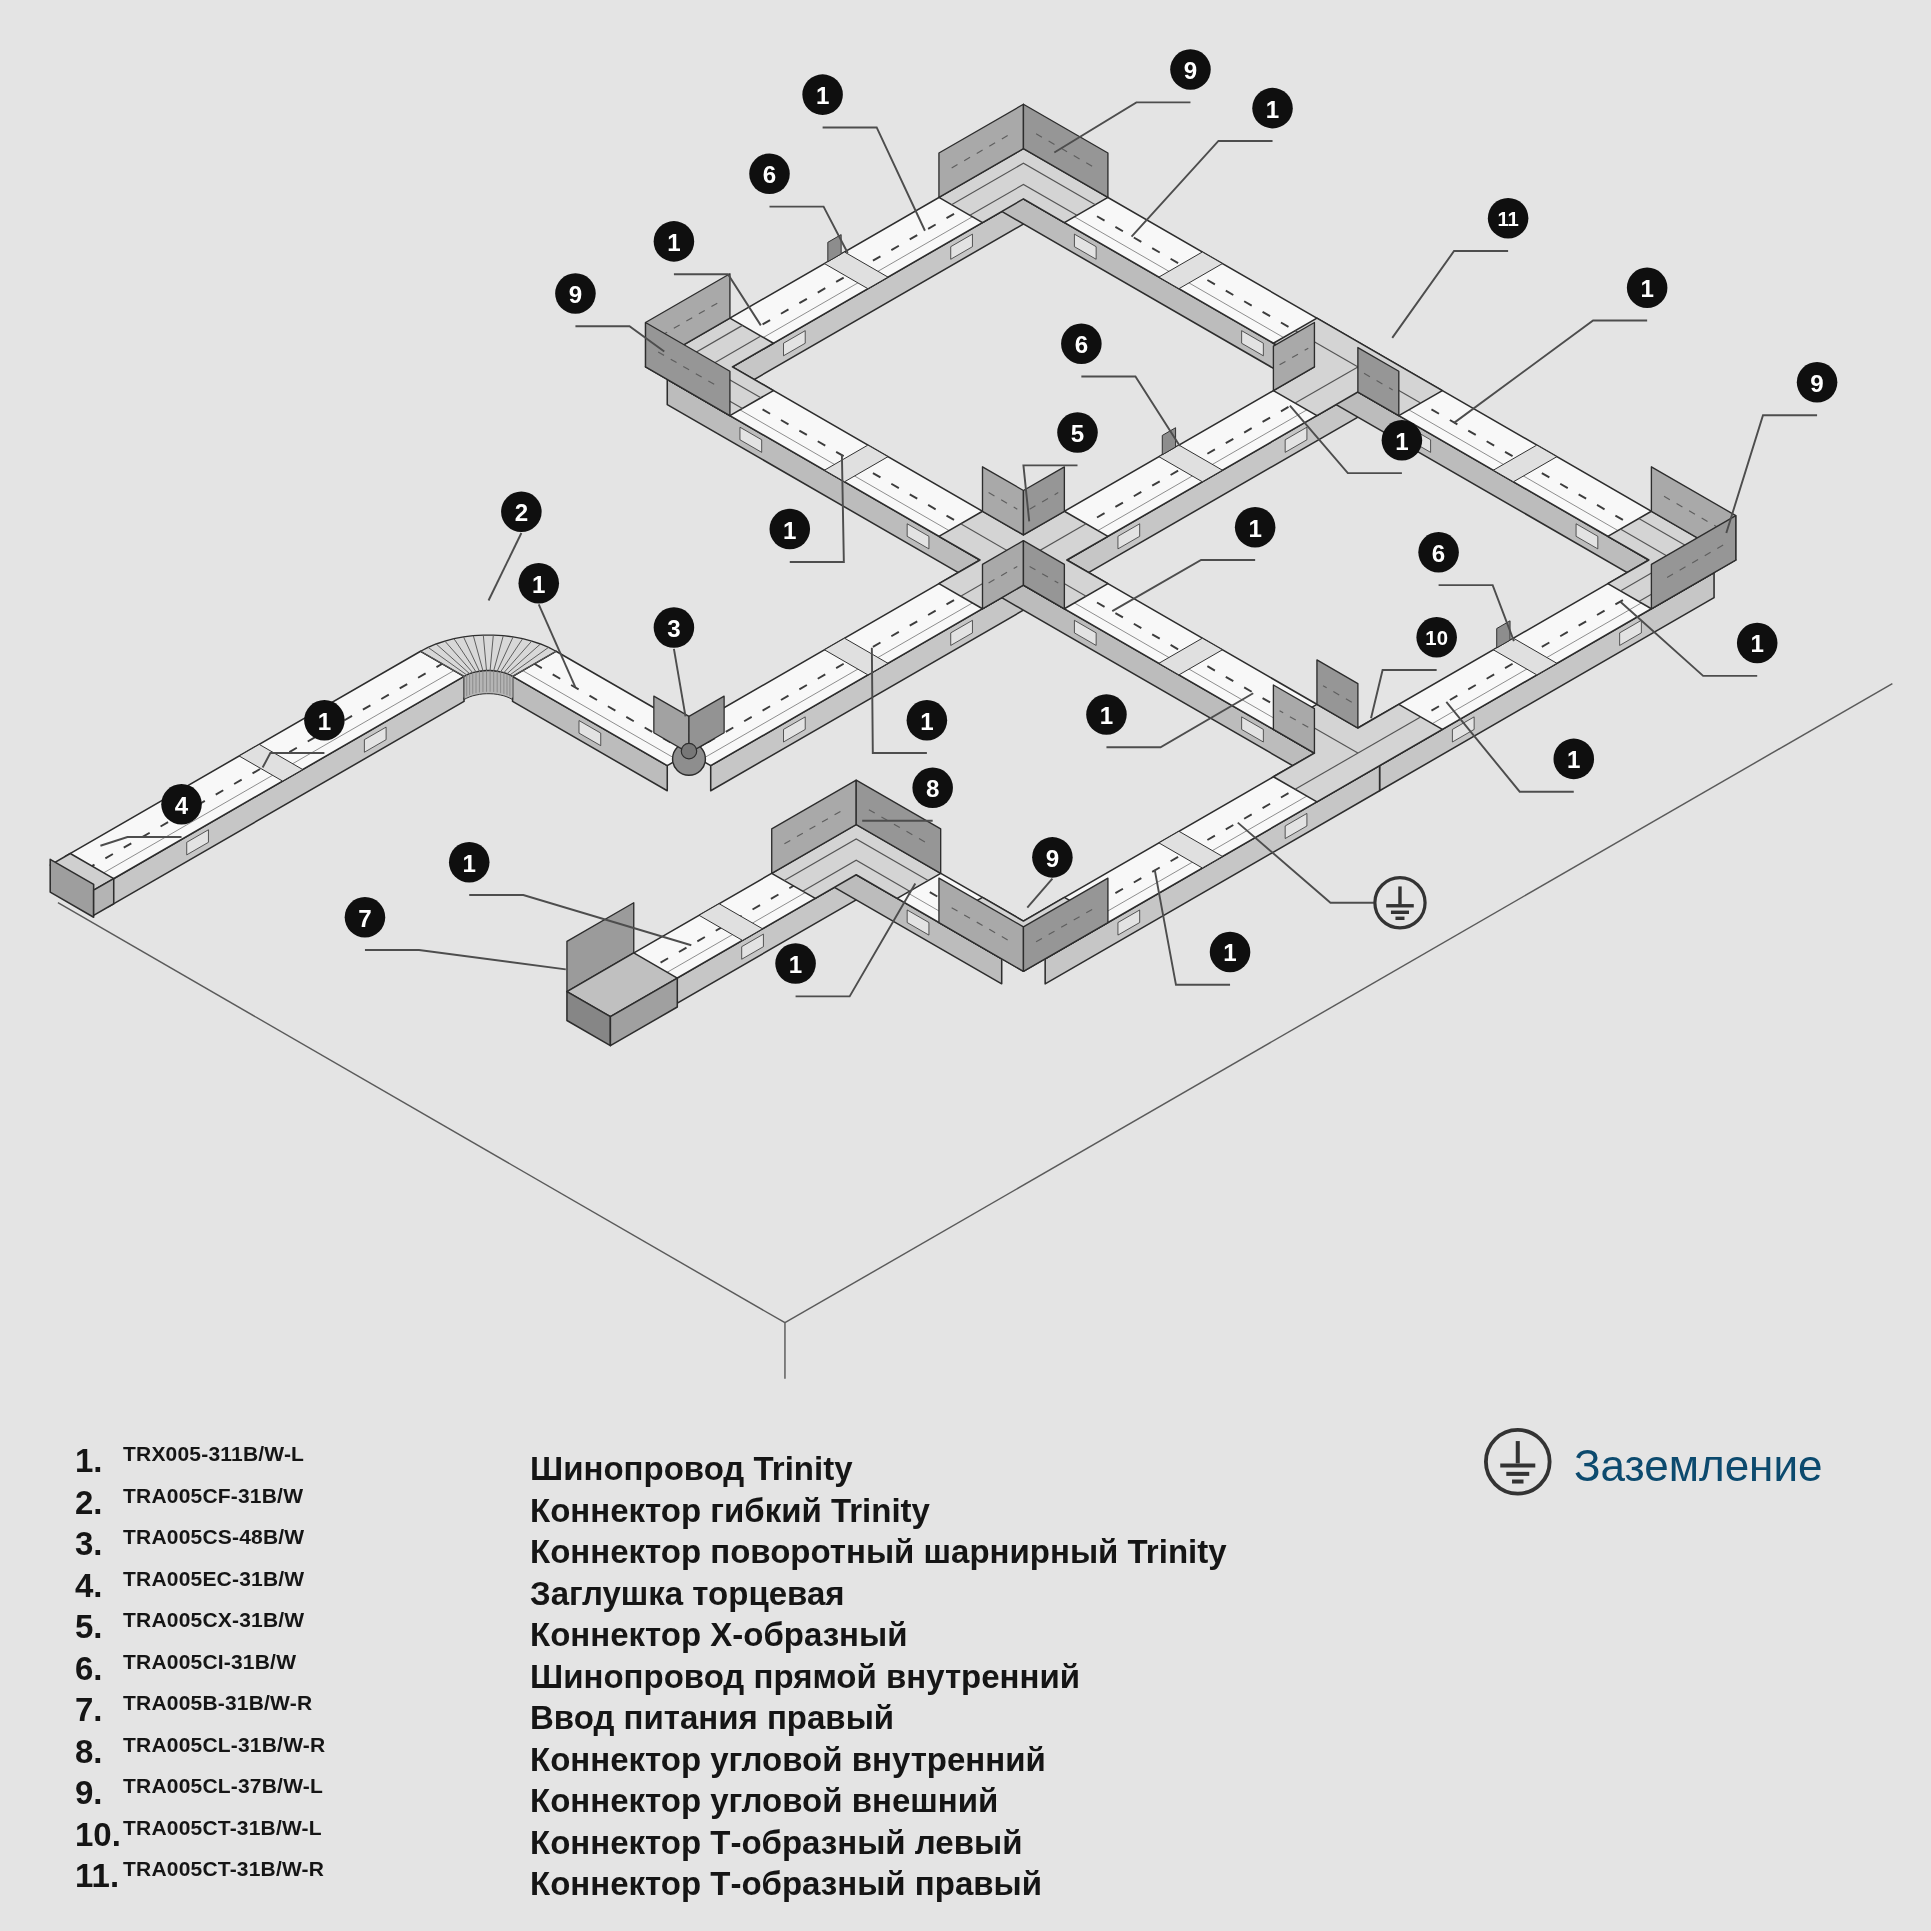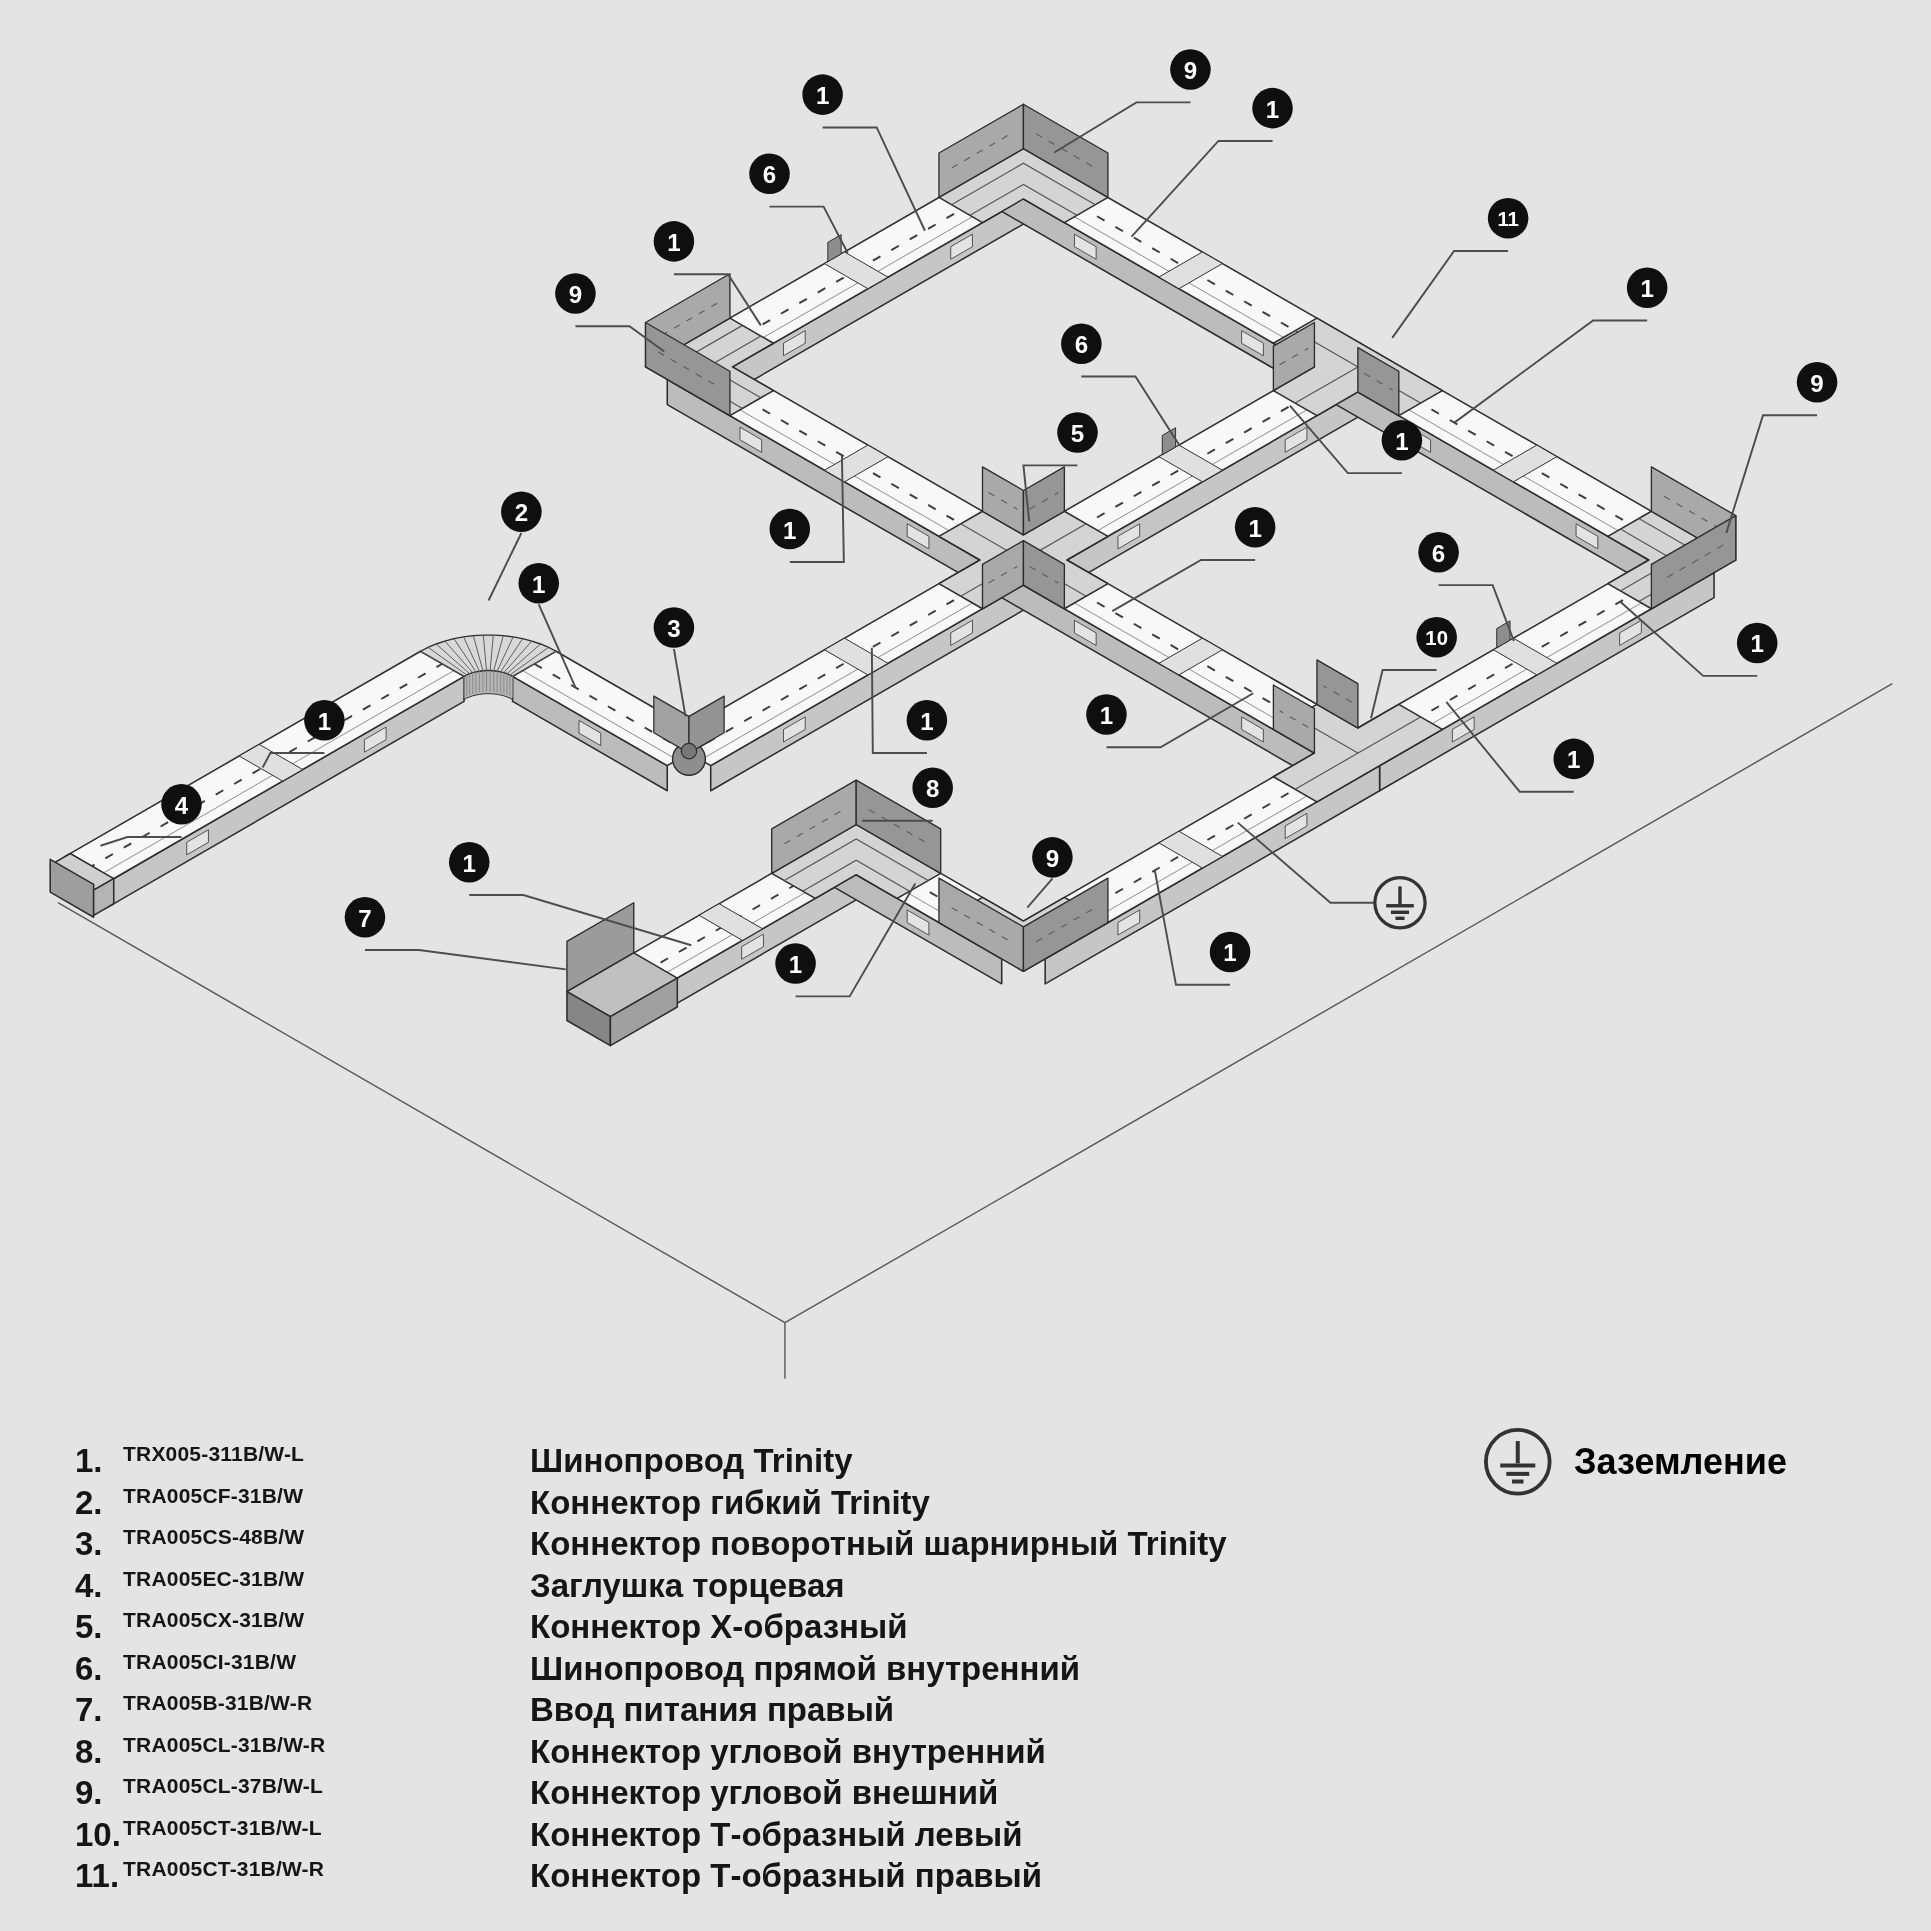--- a/index.html
+++ b/index.html
@@ -3,22 +3,22 @@
 <meta charset="utf-8">
 <style>
   html,body{margin:0;padding:0;background:#e4e4e4;}
   .canvas{position:relative;width:1931px;height:1931px;background:#e4e4e4;overflow:hidden;
           font-family:"Liberation Sans",sans-serif;}
   #diagram{position:absolute;left:0;top:0;}
   #legend{position:absolute;left:75px;top:1442px;color:#151515;}
   .lrow{position:absolute;height:42px;white-space:nowrap;}
   .lnum{position:absolute;left:0;font-size:33px;font-weight:700;}
   .lcode{position:absolute;left:48px;font-size:21px;font-weight:700;letter-spacing:0.2px;}
-  .ldesc{position:absolute;left:455px;font-size:33px;font-weight:700;}
-  #groundLabel{position:absolute;left:1574px;top:1441px;font-size:36px;font-weight:700;color:#000000;}
+  .ldesc{position:absolute;left:455px;font-size:33px;font-weight:700;margin-top:8px;}
+  #groundLabel{position:absolute;left:1574px;top:1441px;font-size:44px;font-weight:400;color:#0c4a6e;}
 </style>
 </head>
 <body>
 
 <div class="canvas">
   <svg id="diagram" width="1931" height="1931" viewBox="0 0 2000 2000">
       <g>
         <line x1="60" y1="935" x2="813" y2="1370" stroke="#5a5a5a" stroke-width="1.5"></line>
         <line x1="813" y1="1370" x2="1960" y2="708" stroke="#5a5a5a" stroke-width="1.5"></line>
         <line x1="813" y1="1370" x2="813" y2="1428" stroke="#5a5a5a" stroke-width="1.5"></line>

